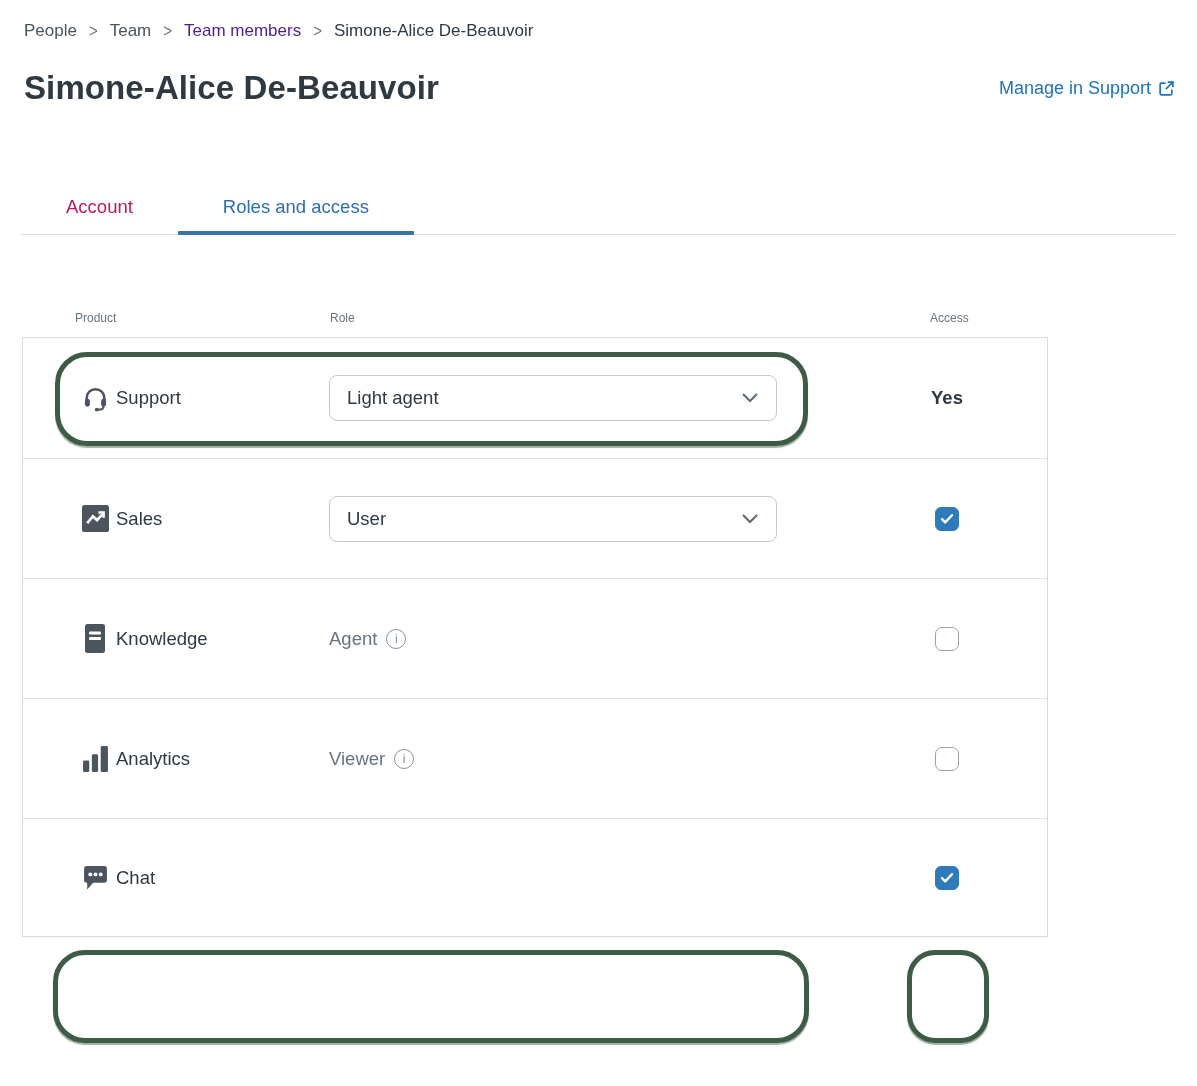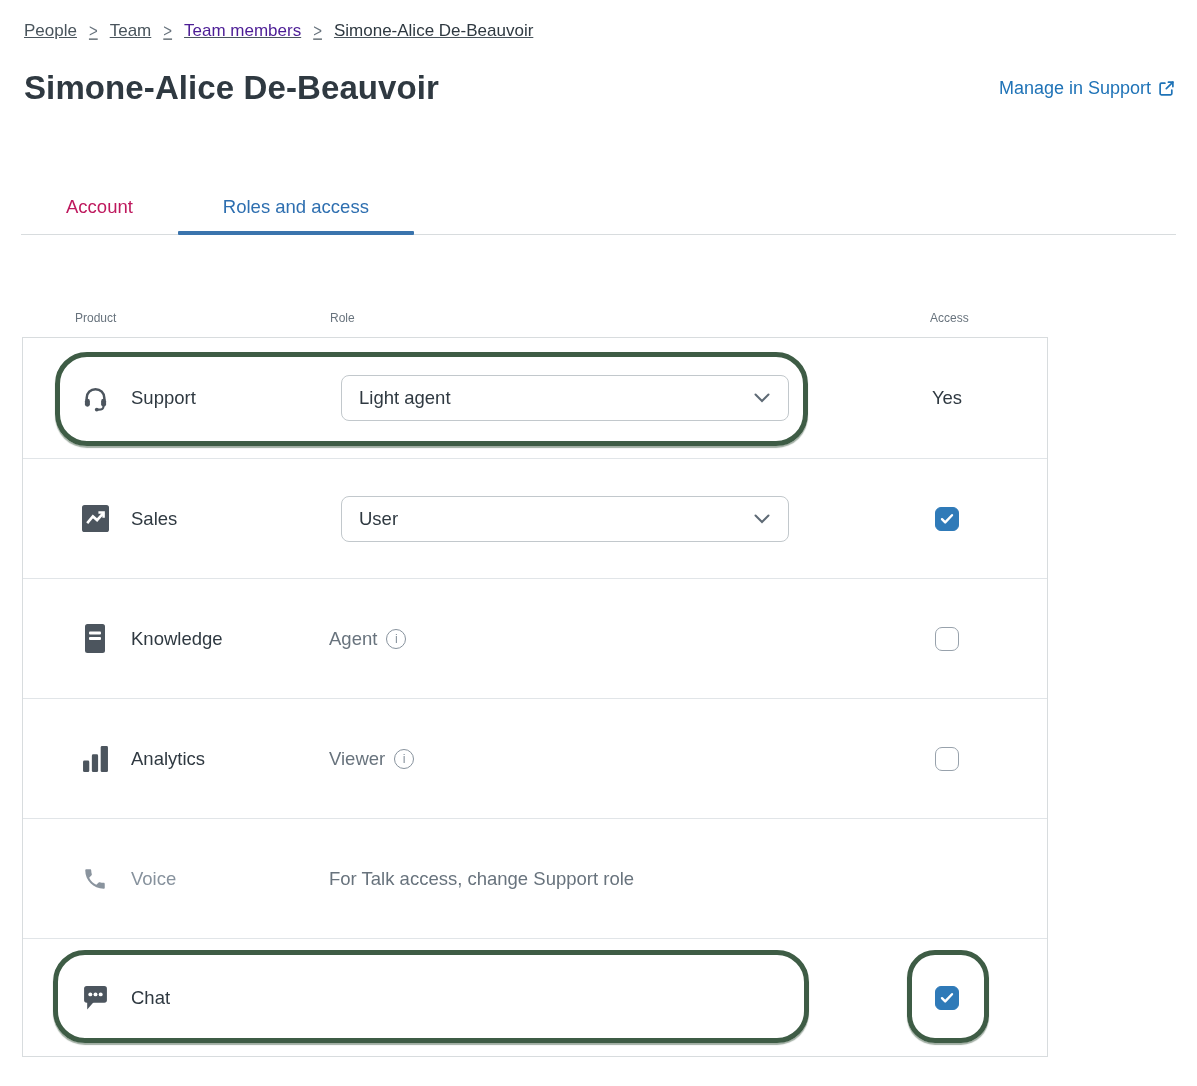--- a/index.html
+++ b/index.html
@@ -12,21 +12,20 @@
     overflow: hidden;
   }
 
   
   .breadcrumb {
     padding: 20px 0 0 24px;
     font-size: 17px;
     color: #49545c;
     display: flex; align-items: center; gap: 12px;
     line-height: 22px;
-    text-decoration: underline;
   }
   .crumb { color: #49545c; cursor: pointer; }
   .crumb.link { color: #4c1d95; }
   .crumb.current { color: #2f3941; cursor: default; }
   .crumb-sep { color: #68737d; font-size: 15px; transform: scaleY(1.25); }
 
   
   .header-row {
     margin: 26px 22px 0 24px;
     display: flex; justify-content: space-between; align-items: center;
@@ -76,48 +75,47 @@
   .trow {
     height: 120px;
     display: flex; align-items: center;
     border-top: 1px solid #e1e5e8;
   }
   .trow:first-child { border-top: none; }
   .trow:last-child { height: 118px; }
 
   .cell-product {
     flex: 0 0 306px;
-    display: flex; align-items: center; gap: 22px;
+    display: flex; align-items: center; gap: 7px;
     padding-left: 58px;
   }
   .prod-icon { width: 28px; height: 30px; display: flex; align-items: center; justify-content: center; flex: none; }
   .prod-label { font-size: 18.5px; color: #2f3941; }
   .prod-label.disabled { color: #87929d; }
 
   .cell-role { flex: 0 0 448px; display: flex; align-items: center; }
   .select-box {
     width: 448px; height: 46px;
     border: 1px solid #c2c8cc; border-radius: 8px;
     background: #fff;
     display: flex; align-items: center; justify-content: space-between;
     padding: 0 18px 0 17px;
     font-size: 18.5px; color: #2f3941;
     cursor: pointer;
-    margin-left: 12px;
   }
   .role-text { font-size: 18.5px; color: #68737d; display: flex; align-items: center; gap: 9px; }
   .info-badge {
     width: 20px; height: 20px; border: 1.5px solid #87929d; border-radius: 50%;
     color: #87929d; font-size: 12.5px; font-style: normal;
     display: inline-flex; align-items: center; justify-content: center;
     cursor: pointer;
   }
   .role-note { font-size: 18.5px; color: #68737d; }
 
-  .cell-access { margin-left: auto; width: 200px; display: flex; justify-content: center; align-items: center; }
+  .cell-access { margin-left: auto; width: 200px; display: flex; justify-content: center; align-items: center; font-weight: bold; }
   .access-yes { font-size: 18.5px; color: #2f3941; }
   .checkbox {
     width: 24px; height: 24px; border-radius: 6px; cursor: pointer;
     display: flex; align-items: center; justify-content: center;
   }
   .checkbox.unchecked { background: #fff; border: 1px solid #98a2ac; border-radius: 7px; }
   .checkbox.checked { background: #2f7ab8; border: 1px solid #2f7ab8; }
 
   
   .annotation {
@@ -268,34 +266,20 @@
       <span class="role-text">
         <span>Viewer</span>
         <span class="info-badge">i</span>
       </span>
     </div>
     <div class="cell-access">
       <span class="checkbox unchecked"></span>
     </div>
   </div>
 
-  <div class="trow">
-    <div class="cell-product">
-      <span class="prod-icon">
-        <svg width="26" height="26" viewBox="0 0 24 24" fill="#8a949e">
-          <path d="M6.62 10.79c1.44 2.83 3.76 5.14 6.59 6.59l2.2-2.2c.27-.27.67-.36 1.02-.24 1.12.37 2.33.57 3.57.57.55 0 1 .45 1 1V20c0 .55-.45 1-1 1-9.39 0-17-7.61-17-17 0-.55.45-1 1-1h3.5c.55 0 1 .45 1 1 0 1.25.2 2.45.57 3.57.11.35.03.74-.25 1.02l-2.2 2.2z"></path>
-        </svg>
-      </span>
-      <span class="prod-label disabled">Voice</span>
-    </div>
-    <div class="cell-role">
-      <span class="role-note">For Talk access, change Support role</span>
-    </div>
-    <div class="cell-access"></div>
-  </div>
 
   <div class="trow">
     <div class="cell-product">
       <span class="prod-icon">
         <svg width="27" height="27" viewBox="0 0 26 26">
           <rect x="2" y="2" width="22" height="16" rx="2.5" fill="#4c555e"></rect>
           <polygon points="5,17 5,24.5 11.5,17" fill="#4c555e"></polygon>
           <circle cx="8" cy="10" r="1.9" fill="#fff"></circle>
           <circle cx="13" cy="10" r="1.9" fill="#fff"></circle>
           <circle cx="18" cy="10" r="1.9" fill="#fff"></circle>

